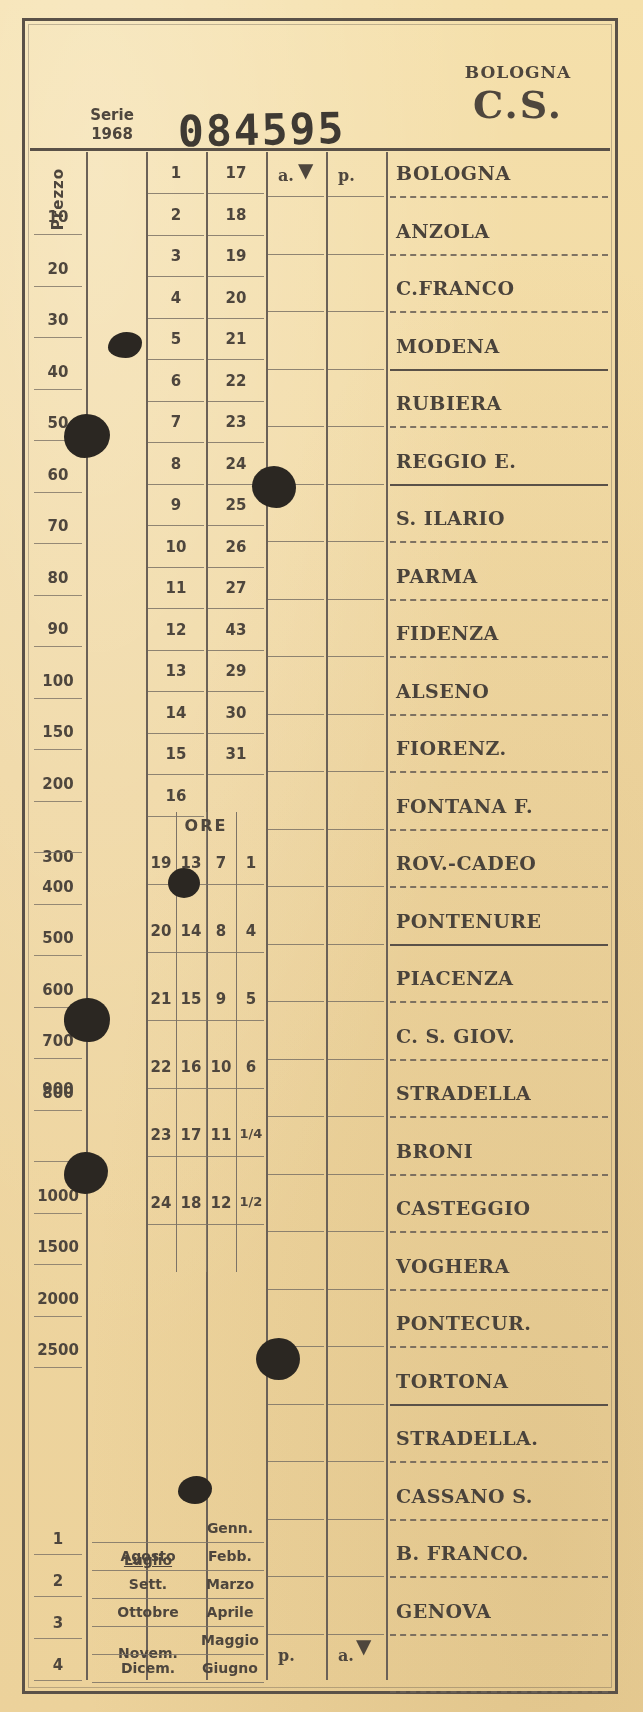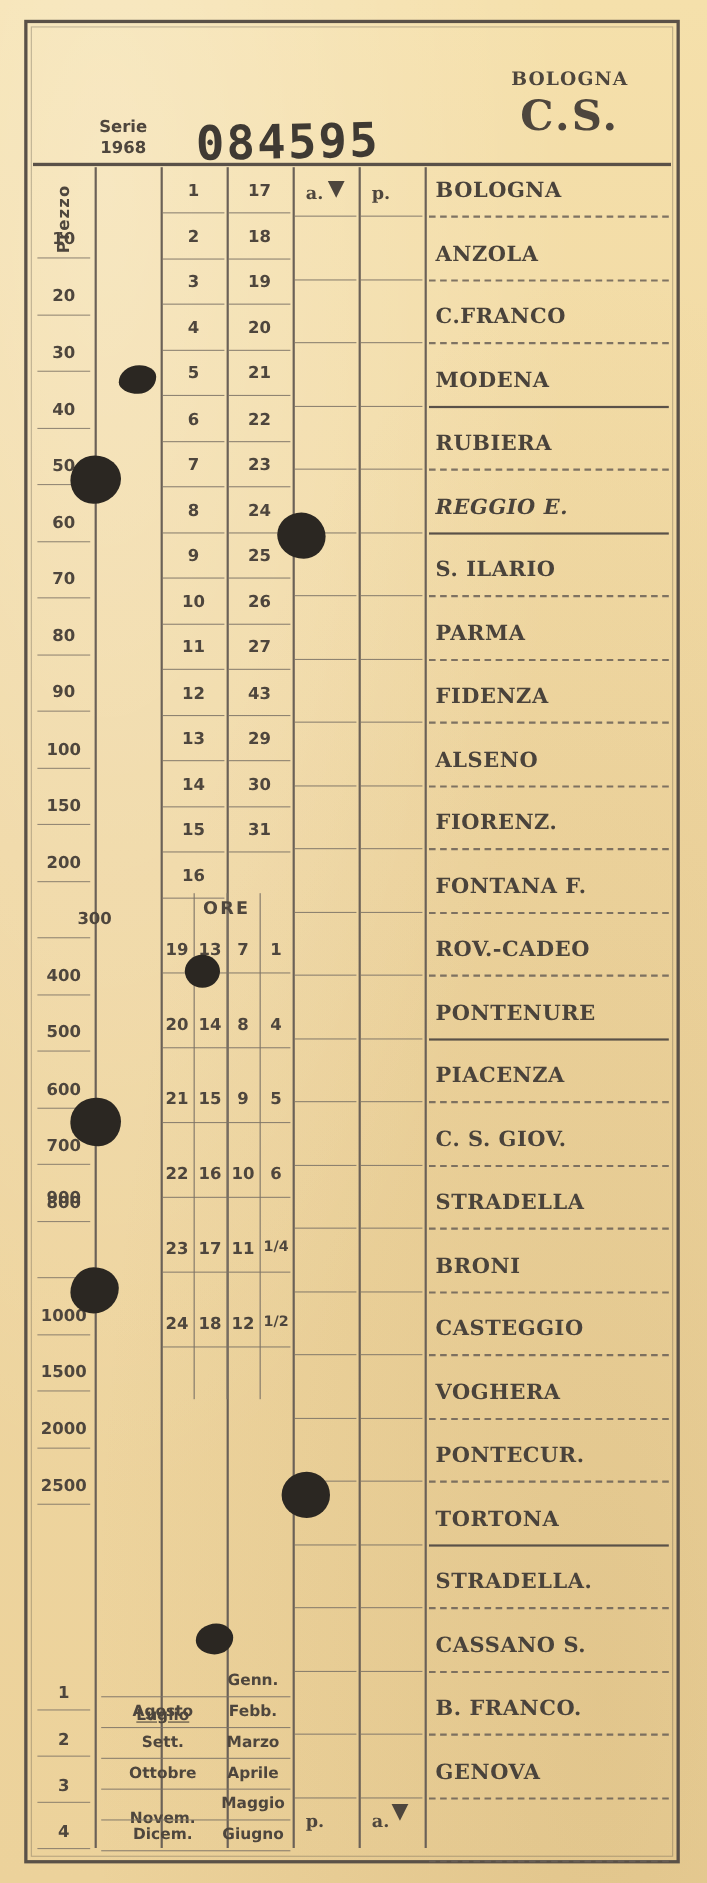--- a/index.html
+++ b/index.html
@@ -163,21 +163,21 @@
         <div class="price" style="left:0;top:416.5px;">80</div>
         <div class="price-rule" style="top:442.5px;"></div>
         <div class="price" style="left:0;top:468px;">90</div>
         <div class="price-rule" style="top:494px;"></div>
         <div class="price" style="left:0;top:519.5px;">100</div>
         <div class="price-rule" style="top:545.5px;"></div>
         <div class="price" style="left:0;top:571px;">150</div>
         <div class="price-rule" style="top:597px;"></div>
         <div class="price" style="left:0;top:622.5px;">200</div>
         <div class="price-rule" style="top:648.5px;"></div>
-        <div class="price" style="left:0;top:674px;padding-left:28px;">300</div>
+        <div class="price" style="left:0;top:696px;">300</div>
         <div class="price-rule" style="top:700px;"></div>
         <div class="price" style="left:0;top:725.5px;">400</div>
         <div class="price-rule" style="top:751.5px;"></div>
         <div class="price" style="left:0;top:777px;">500</div>
         <div class="price-rule" style="top:803px;"></div>
         <div class="price" style="left:0;top:828.5px;">600</div>
         <div class="price-rule" style="top:854.5px;"></div>
         <div class="price" style="left:0;top:880px;">700</div>
         <div class="price-rule" style="top:906px;"></div>
         <div class="price" style="left:0;top:931.5px;">800</div>
@@ -290,21 +290,21 @@
         <div class="station" style="left:366px;top:10px;">BOLOGNA</div>
         <div class="dashrule" style="left:360px;top:44px;width:218px;"></div>
         <div class="station" style="left:366px;top:67.5px;">ANZOLA</div>
         <div class="dashrule" style="left:360px;top:101.5px;width:218px;"></div>
         <div class="station" style="left:366px;top:125px;">C.FRANCO</div>
         <div class="dashrule" style="left:360px;top:159px;width:218px;"></div>
         <div class="station" style="left:366px;top:182.5px;">MODENA</div>
         <div class="solidrule" style="left:360px;top:216.5px;width:218px;"></div>
         <div class="station" style="left:366px;top:240px;">RUBIERA</div>
         <div class="dashrule" style="left:360px;top:274px;width:218px;"></div>
-        <div class="station" style="left:366px;top:297.5px;font-style:italic;">REGGIO E.</div>
+        <div class="station" style="left:366px;top:297.5px;">REGGIO E.</div>
         <div class="solidrule" style="left:360px;top:331.5px;width:218px;"></div>
         <div class="station" style="left:366px;top:355px;">S. ILARIO</div>
         <div class="dashrule" style="left:360px;top:389px;width:218px;"></div>
         <div class="station" style="left:366px;top:412.5px;">PARMA</div>
         <div class="dashrule" style="left:360px;top:446.5px;width:218px;"></div>
         <div class="station" style="left:366px;top:470px;">FIDENZA</div>
         <div class="dashrule" style="left:360px;top:504px;width:218px;"></div>
         <div class="station" style="left:366px;top:527.5px;">ALSENO</div>
         <div class="dashrule" style="left:360px;top:561.5px;width:218px;"></div>
         <div class="station" style="left:366px;top:585px;">FIORENZ.</div>

